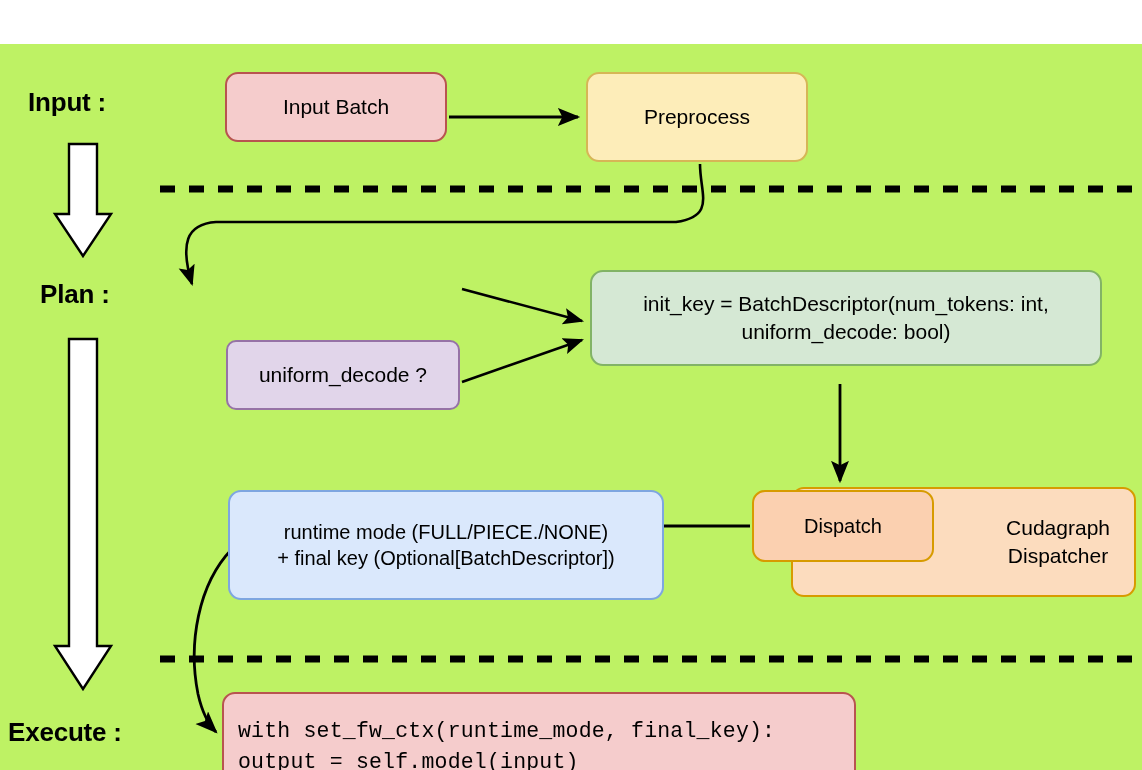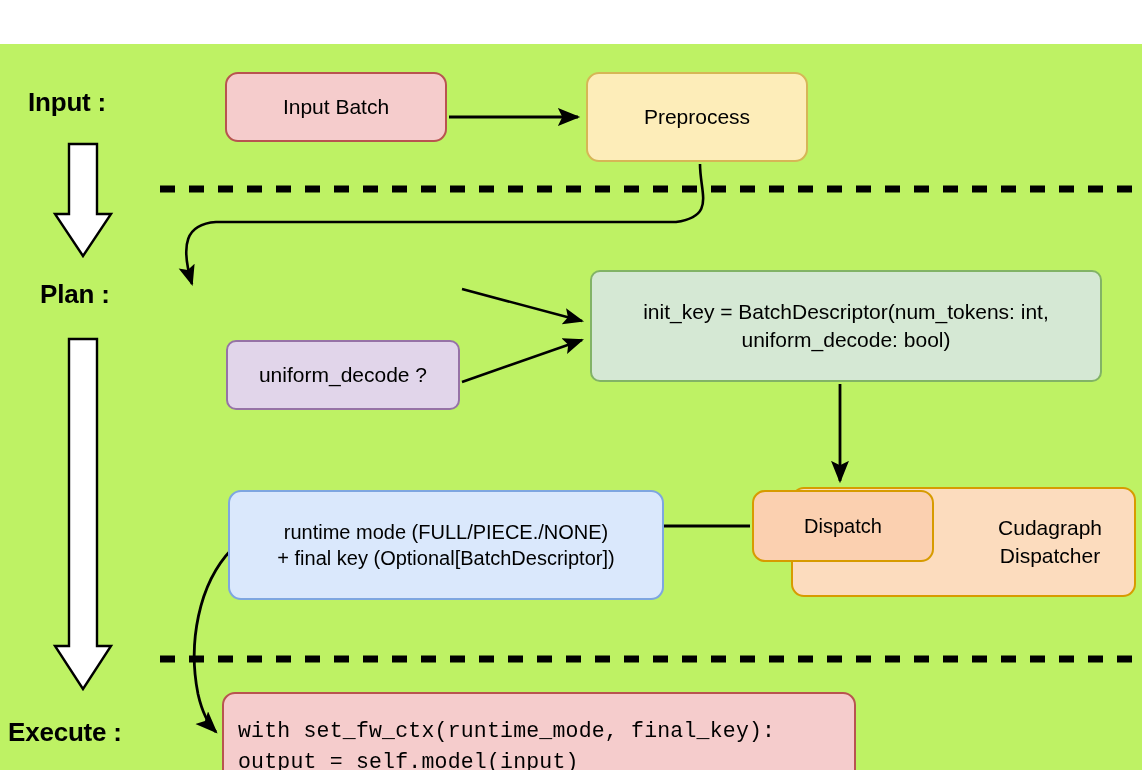--- a/index.html
+++ b/index.html
@@ -104,24 +104,24 @@
   <div class="stage-label" style="left:40px; top:235px;text-align:center;">Plan :</div>
   <div class="stage-label" style="left:8px; top:673px;">Execute :</div>
 
   <div class="node n-pink" style="left:225px; top:28px; width:222px; height:70px;">Input Batch</div>
 
   <div class="node n-yellow" style="left:586px; top:28px; width:222px; height:90px;">Preprocess</div>
 
 
   <div class="node n-purple" style="left:226px; top:296px; width:234px; height:70px;border-radius:10px;">uniform_decode ?</div>
 
-  <div class="node n-green" style="left:590px; top:226px; width:512px; height:112px;border-radius:10px;">init_key = BatchDescriptor(num_tokens: int,
+  <div class="node n-green" style="left:590px; top:226px; width:512px; height:96px;">init_key = BatchDescriptor(num_tokens: int,
 uniform_decode: bool)</div>
 
-  <div class="node n-orange-outer" style="left:791px; top:443px; width:345px; height:110px; justify-content:flex-end; padding-right:32px;">Cudagraph
+  <div class="node n-orange-outer" style="left:791px; top:443px; width:345px; height:110px; justify-content:flex-end; padding-right:24px;">Cudagraph
 Dispatcher</div>
 
   <div class="node n-orange-inner" style="left:752px; top:446px; width:182px; height:72px; font-size:20px;">Dispatch</div>
 
   <div class="node n-blue" style="left:228px; top:446px; width:436px; height:110px; font-size:20px;">runtime mode (FULL/PIECE./NONE)
 + final key (Optional[BatchDescriptor])</div>
 
   <div class="node n-pink code" style="left:222px; top:648px; width:634px; height:110px;">with set_fw_ctx(runtime_mode, final_key):
     output = self.model(input)</div>
 

